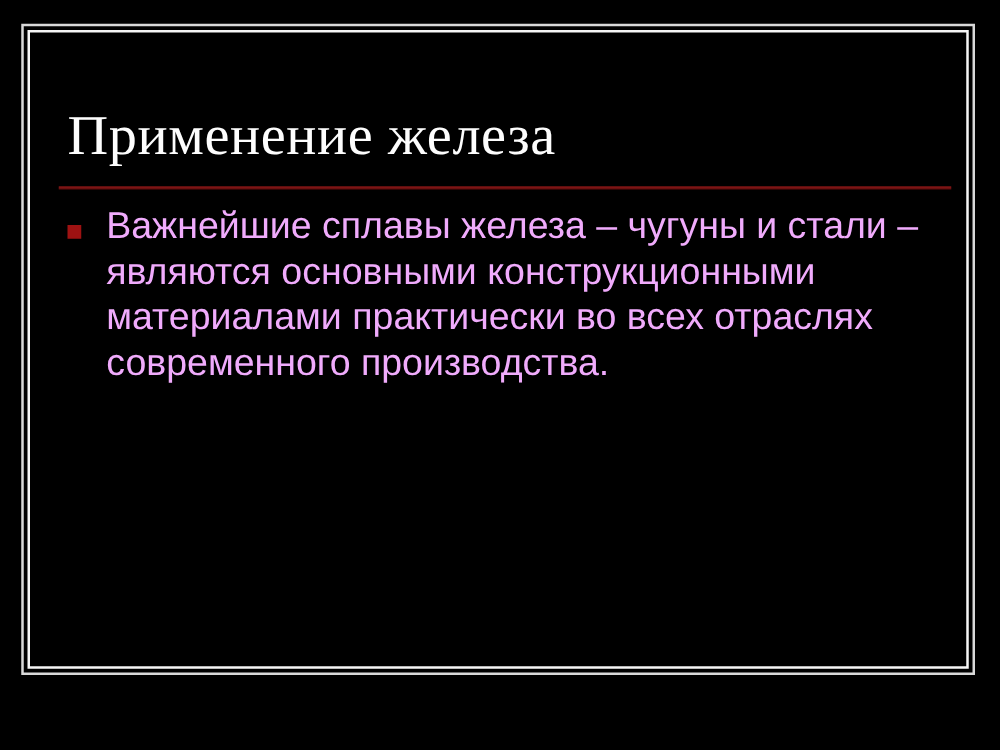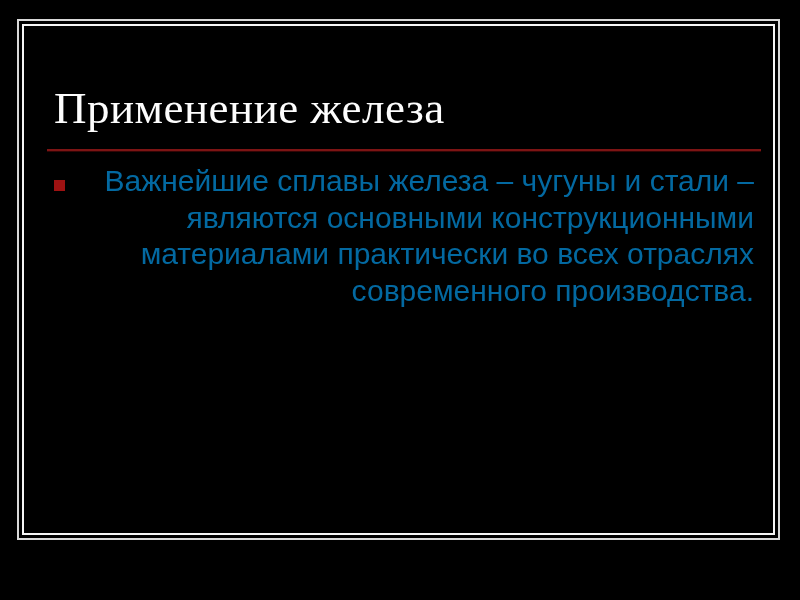--- a/index.html
+++ b/index.html
@@ -74,22 +74,21 @@
     top: 17px;
     width: 11px;
     height: 11px;
     background: #9e1212;
   }
   .bullet-text {
     display: block;
     white-space: pre-line;
     font-size: 30px;
     line-height: 36.5px;
-    color: #0369a1;
-    text-align: right;
+    color: #f0abfc;
   }
 </style>
 </head>
 <body>
 
 <div class="slide">
 
   <div class="frame-outer">
     <div class="frame-inner"></div>
   </div>

